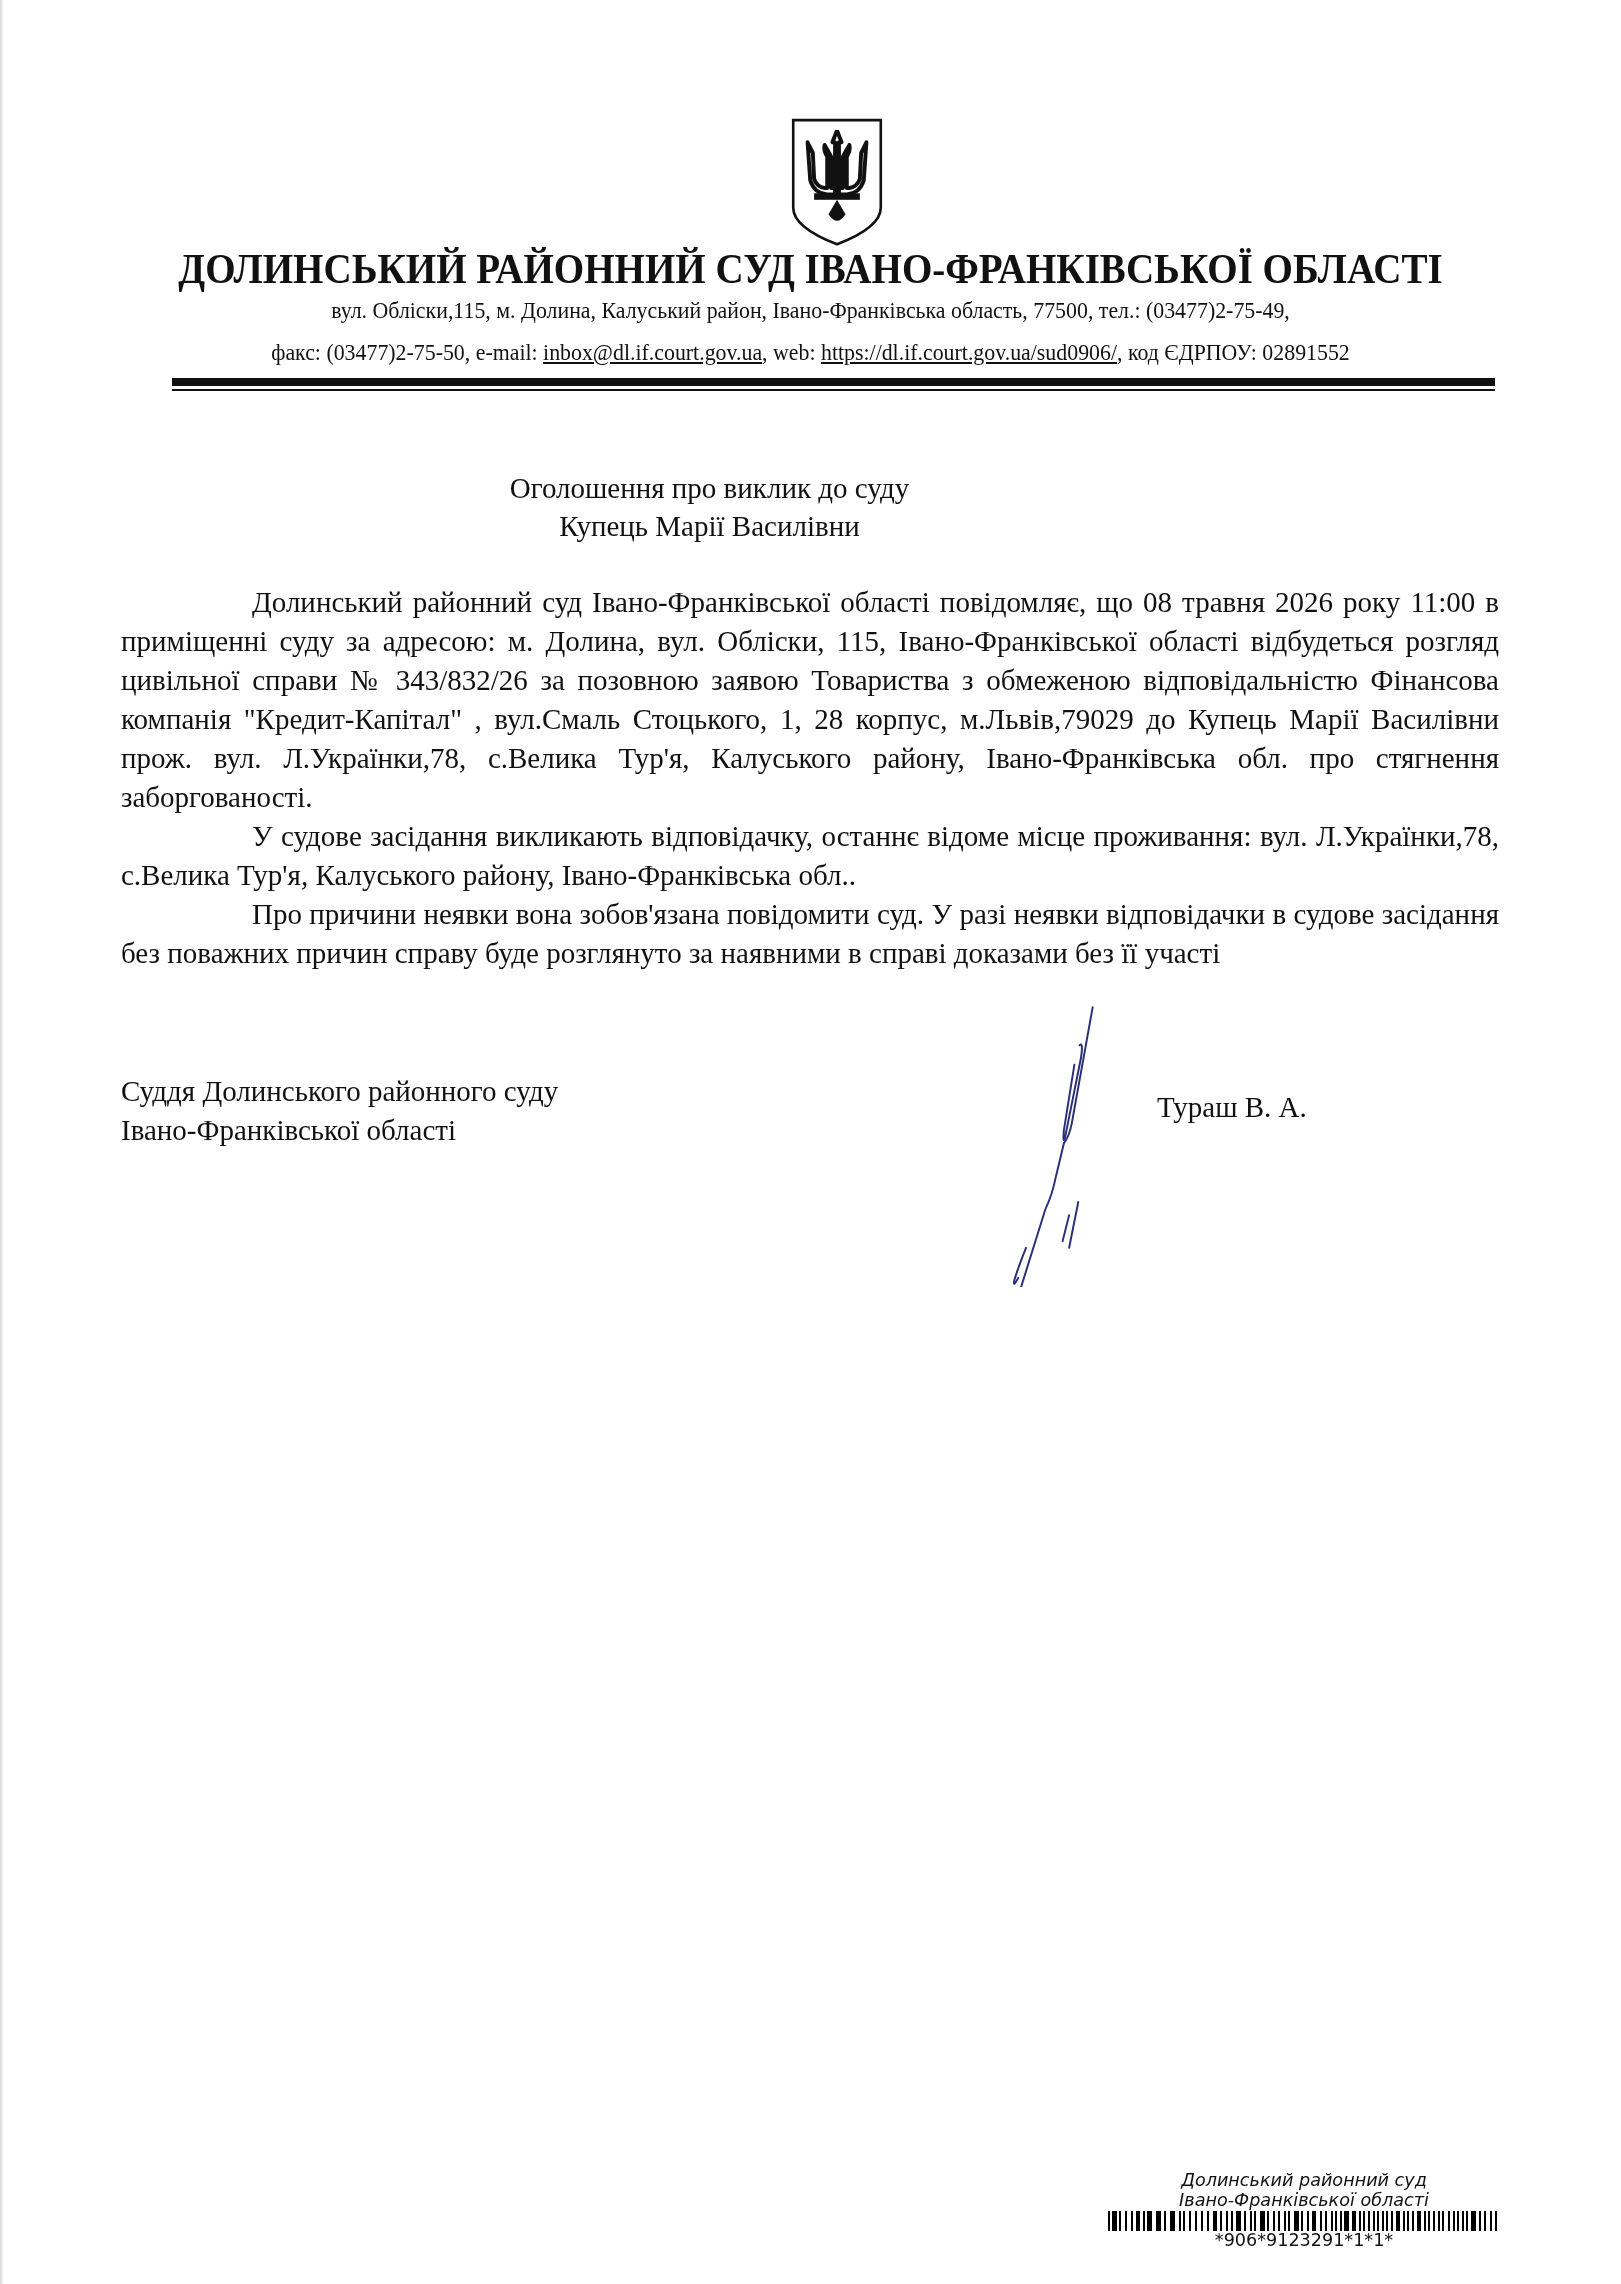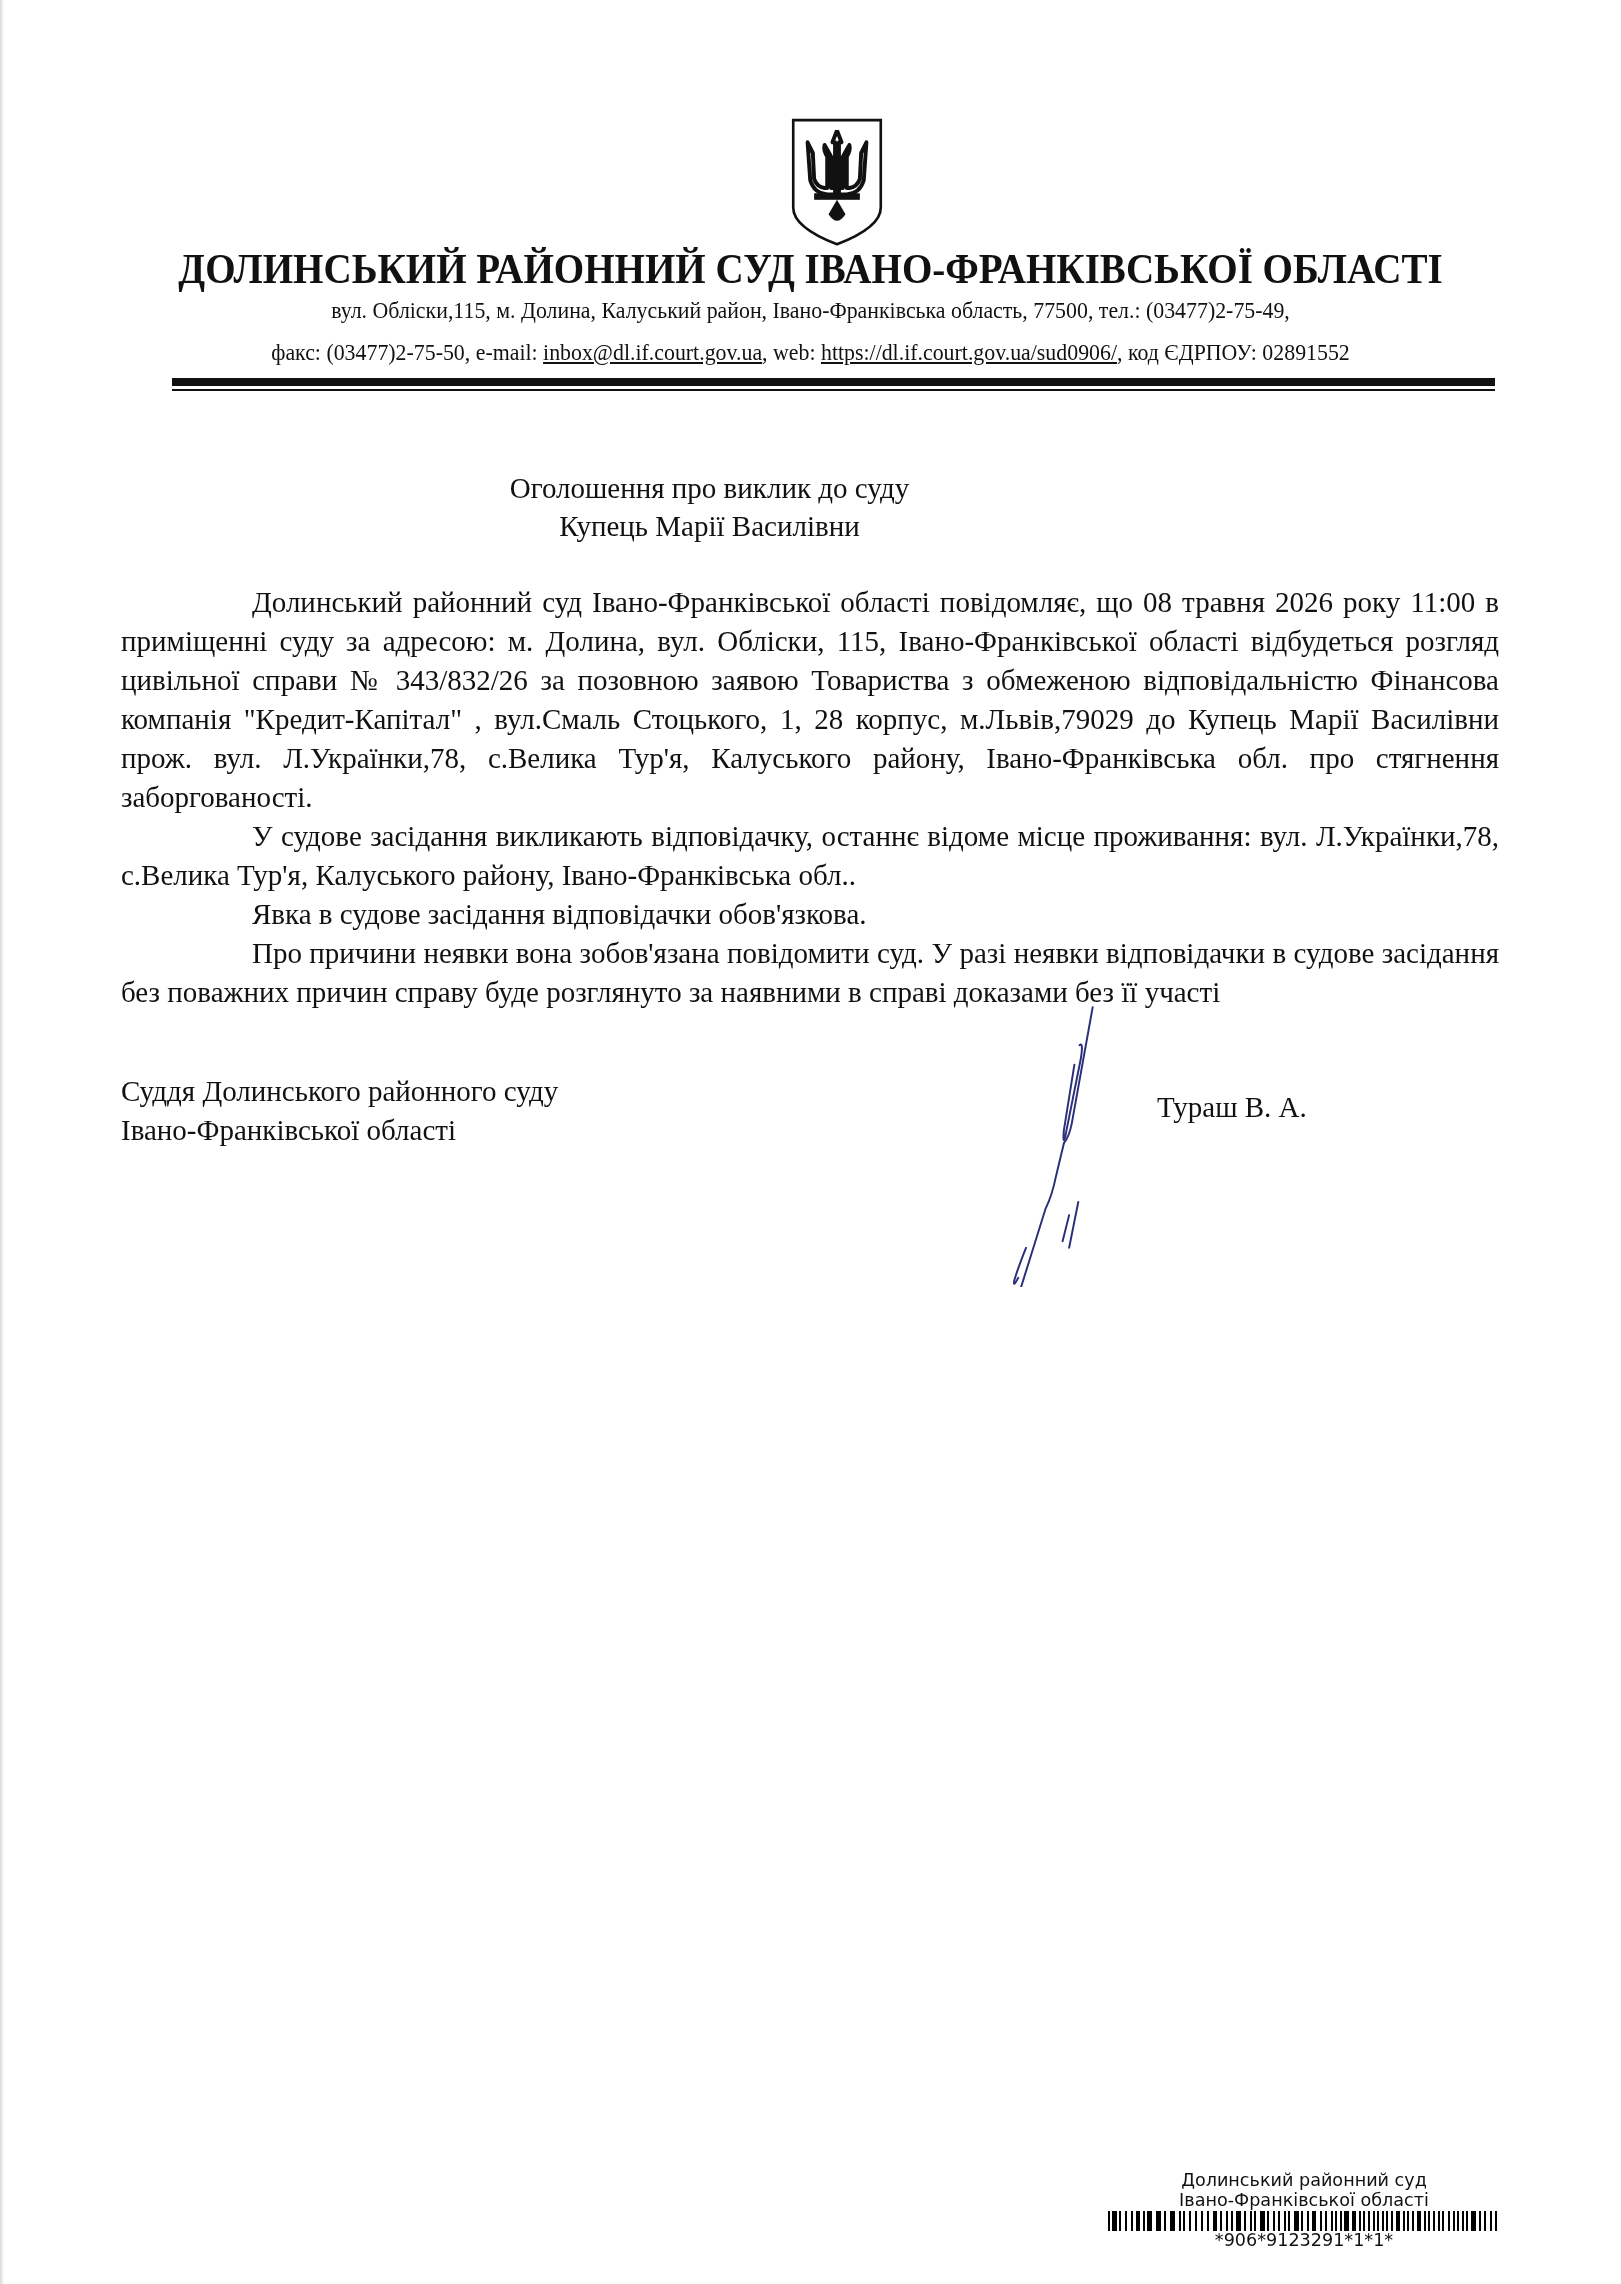--- a/index.html
+++ b/index.html
@@ -29,21 +29,21 @@
     .notice-title.t2 { top: 510px; }
     .body-text {
       position: absolute; left: 121px; width: 1378px; top: 583px;
       font-size: 29px; line-height: 39px; text-align: justify;
     }
     .body-text p { margin: 0; text-indent: 131px; }
     .signature-block { position: absolute; left: 121px; top: 1052px; font-size: 29px; line-height: 39px; margin-top: 20px; }
     .judge-name { position: absolute; left: 1157px; top: 1091px; font-size: 29px; }
     .signature-svg { position: absolute; left: 941px; top: 1006px; width: 170px; height: 281px; }
     .stamp { position: absolute; left: 1062px; top: 2170px; width: 484px; font-family: "DejaVu Sans", sans-serif; }
-    .stamp-line { text-align: center; font-size: 17.6px; line-height: 20px; }
+    .stamp-line { text-align: center; font-size: 17.6px; line-height: 20px; font-style: italic; }
     .barcode { display: flex; justify-content: center; align-items: stretch; height: 19.6px; margin-top: 1.3px; }
     .barcode span { display: block; background: #000; height: 100%; }
     .barcode-text { text-align: center; font-size: 17.6px; line-height: 19.6px; }
   </style>
 </head>
 <body>
 
 <div class="scan-edge"></div>
 
 <svg class="emblem" viewBox="0 0 150 200">
@@ -62,21 +62,20 @@
 
 <div class="rule-thick"></div>
 <div class="rule-thin"></div>
 
 <div class="notice-title t1">Оголошення про виклик до суду</div>
 <div class="notice-title t2">Купець Марії Василівни</div>
 
 <div class="body-text">
   <p>Долинський районний суд Івано-Франківської області повідомляє, що 08 травня 2026 року 11:00 в приміщенні суду за адресою: м. Долина, вул. Обліски, 115, Івано-Франківської області відбудеться розгляд цивільної справи № 343/832/26 за позовною заявою Товариства з обмеженою відповідальністю Фінансова компанія "Кредит-Капітал" , вул.Смаль Стоцького, 1, 28 корпус, м.Львів,79029 до Купець Марії Василівни прож. вул. Л.Українки,78, с.Велика Тур'я, Калуського району, Івано-Франківська обл. про стягнення заборгованості.</p>
   <p>У судове засідання викликають відповідачку, останнє відоме місце проживання: вул. Л.Українки,78, с.Велика Тур'я, Калуського району, Івано-Франківська обл..</p>
-  <p>Явка в судове засідання відповідачки обов'язкова.</p>
   <p>Про причини неявки вона зобов'язана повідомити суд. У разі неявки відповідачки в судове засідання без поважних причин справу буде розглянуто за наявними в справі доказами без її участі</p>
 </div>
 
 <div class="signature-block">
   <div>Суддя Долинського районного суду</div>
   <div>Івано-Франківської області</div>
 </div>
 
 <div class="judge-name">Тураш В. А.</div>
 

